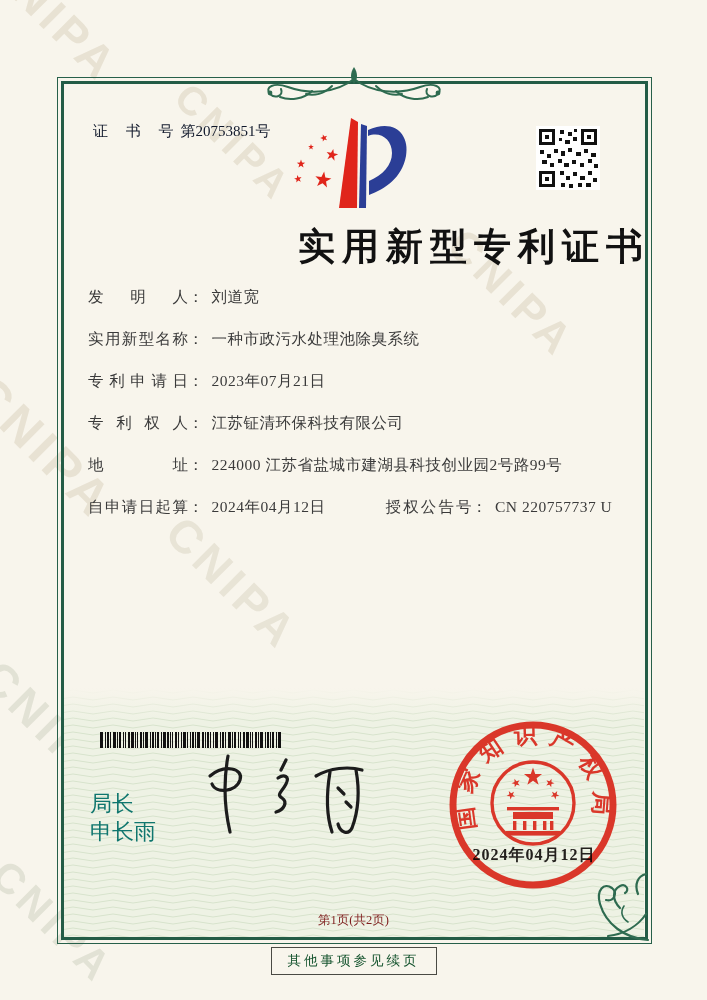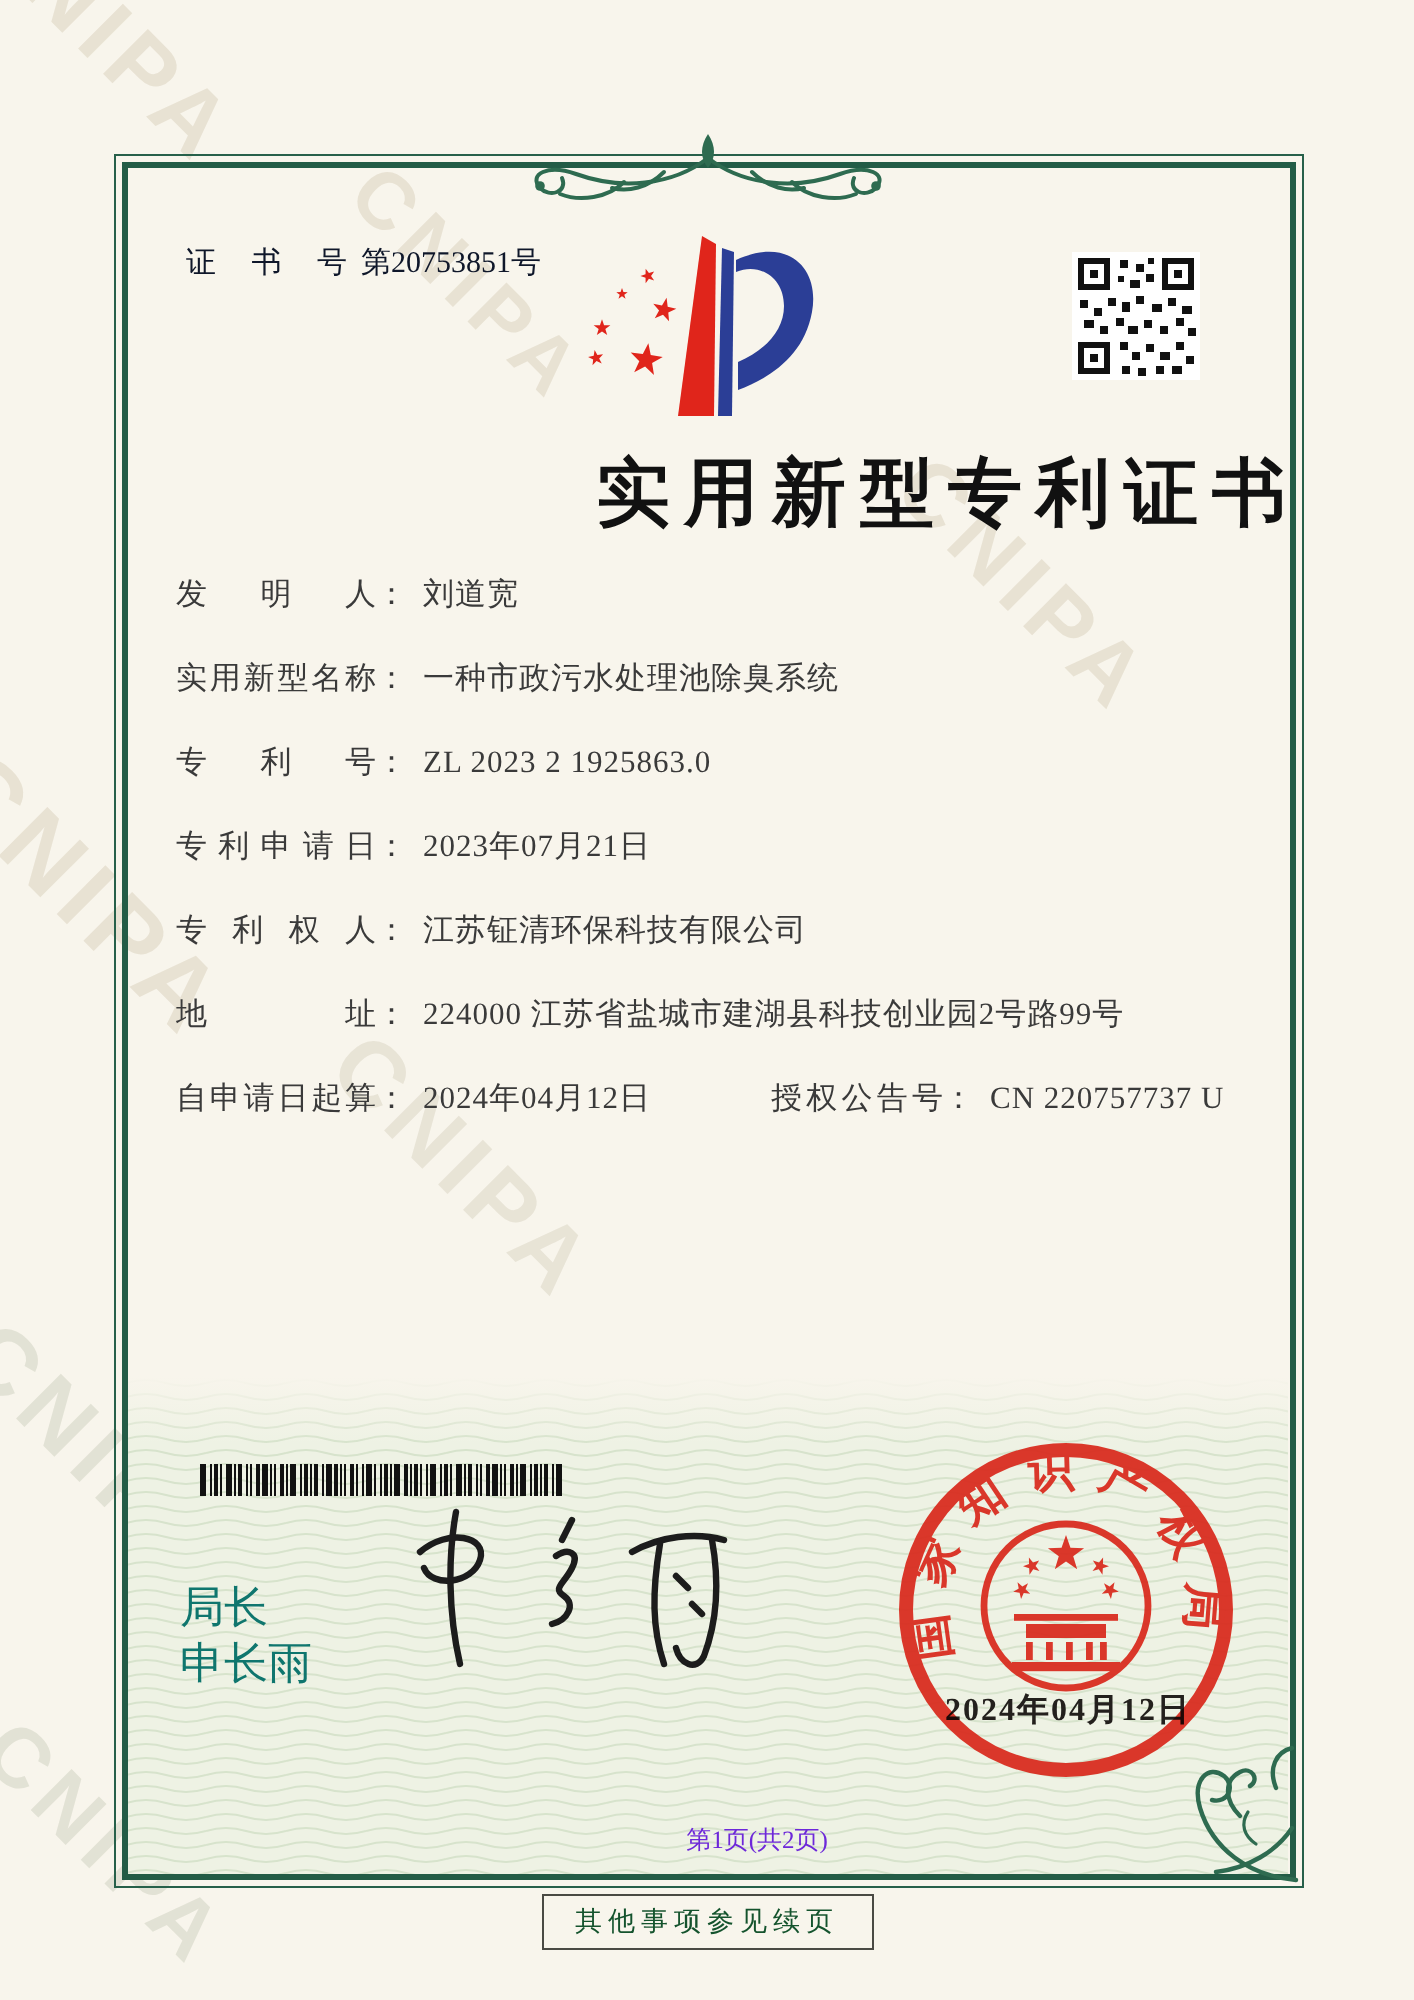--- a/index.html
+++ b/index.html
@@ -42,21 +42,21 @@
 
   .barcode{position:absolute;left:100px;top:732px;width:181px;height:16px;}
 
   .signer{position:absolute;left:90px;top:790px;font-size:22px;color:#0f766e;line-height:28px;z-index:3;}
   .signature{position:absolute;left:198px;top:748px;width:190px;height:100px;z-index:3;}
 
   .seal{position:absolute;left:445px;top:717px;width:176px;height:176px;z-index:4;mix-blend-mode:multiply;opacity:.93;}
   .seal-date{position:absolute;left:448px;top:845px;width:172px;text-align:center;font-size:16px;
              font-weight:700;color:#23201d;z-index:3;letter-spacing:1px;}
 
-  .page-num{position:absolute;left:57px;top:912px;width:593px;text-align:center;font-size:12.5px;color:#6d28d9;z-index:3;padding-left:25px;}
+  .page-num{position:absolute;left:57px;top:912px;width:593px;text-align:center;font-size:12.5px;color:#7f1d1d;z-index:3;}
 
   .cont-box{position:absolute;left:50%;transform:translateX(-50%);top:947px;border:1px solid #4a4a44;
             padding:4px 16px;font-size:13.5px;letter-spacing:3px;color:#14532d;z-index:2;}
 
   .orn-top{position:absolute;left:248px;top:62px;width:212px;height:42px;z-index:2;}
   .orn-corner{position:absolute;left:576px;top:862px;width:76px;height:82px;z-index:2;}
 </style>
 </head>
 <body>
 
@@ -188,23 +188,20 @@
     <div class="title">实用新型专利证书</div>
 
     <div class="fields">
       <div class="frow">
         <span class="flabel">发明人</span><span class="colon">：</span><span class="fvalue">刘道宽</span>
       </div>
       <div class="frow">
         <span class="flabel">实用新型名称</span><span class="colon">：</span><span class="fvalue">一种市政污水处理池除臭系统</span>
       </div>
       <div class="frow">
-        <span class="flabel">专利号</span><span class="colon">：</span><span class="fvalue">ZL 2023 2 1925863.0</span>
-      </div>
-      <div class="frow">
         <span class="flabel">专利申请日</span><span class="colon">：</span><span class="fvalue">2023年07月21日</span>
       </div>
       <div class="frow">
         <span class="flabel">专利权人</span><span class="colon">：</span><span class="fvalue">江苏钲清环保科技有限公司</span>
       </div>
       <div class="frow">
         <span class="flabel">地址</span><span class="colon">：</span><span class="fvalue">224000 江苏省盐城市建湖县科技创业园2号路99号</span>
       </div>
       <div class="frow">
         <span class="flabel">自申请日起算</span><span class="colon">：</span><span class="fvalue">2024年04月12日</span><span class="flabel2">授权公告号</span><span class="colon">：</span><span class="fvalue">CN 220757737 U</span>

